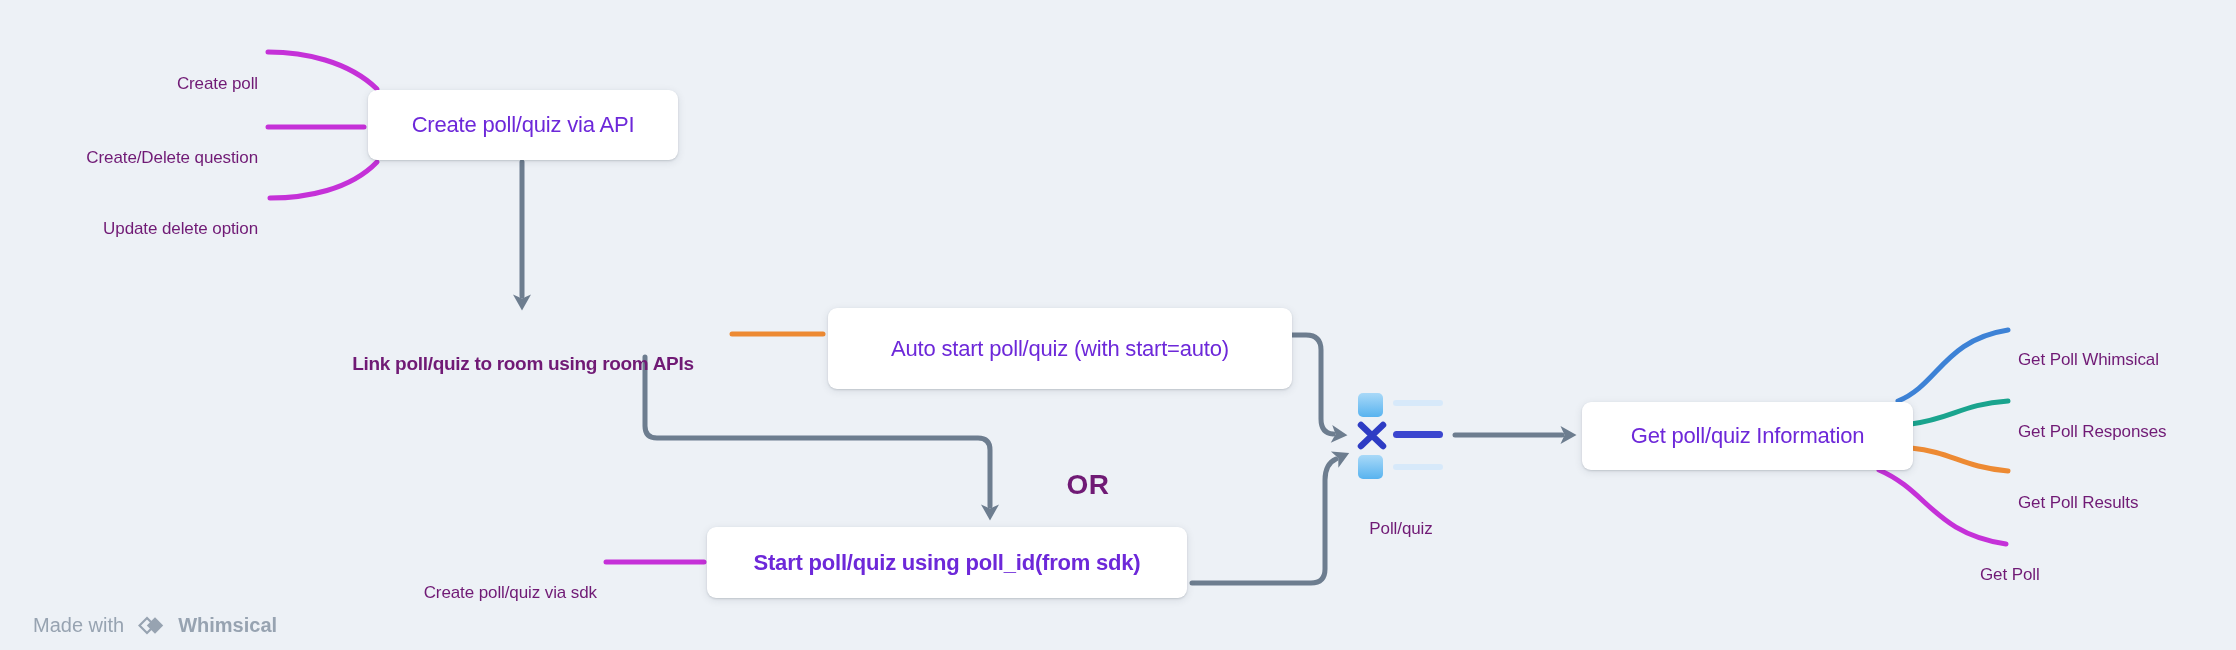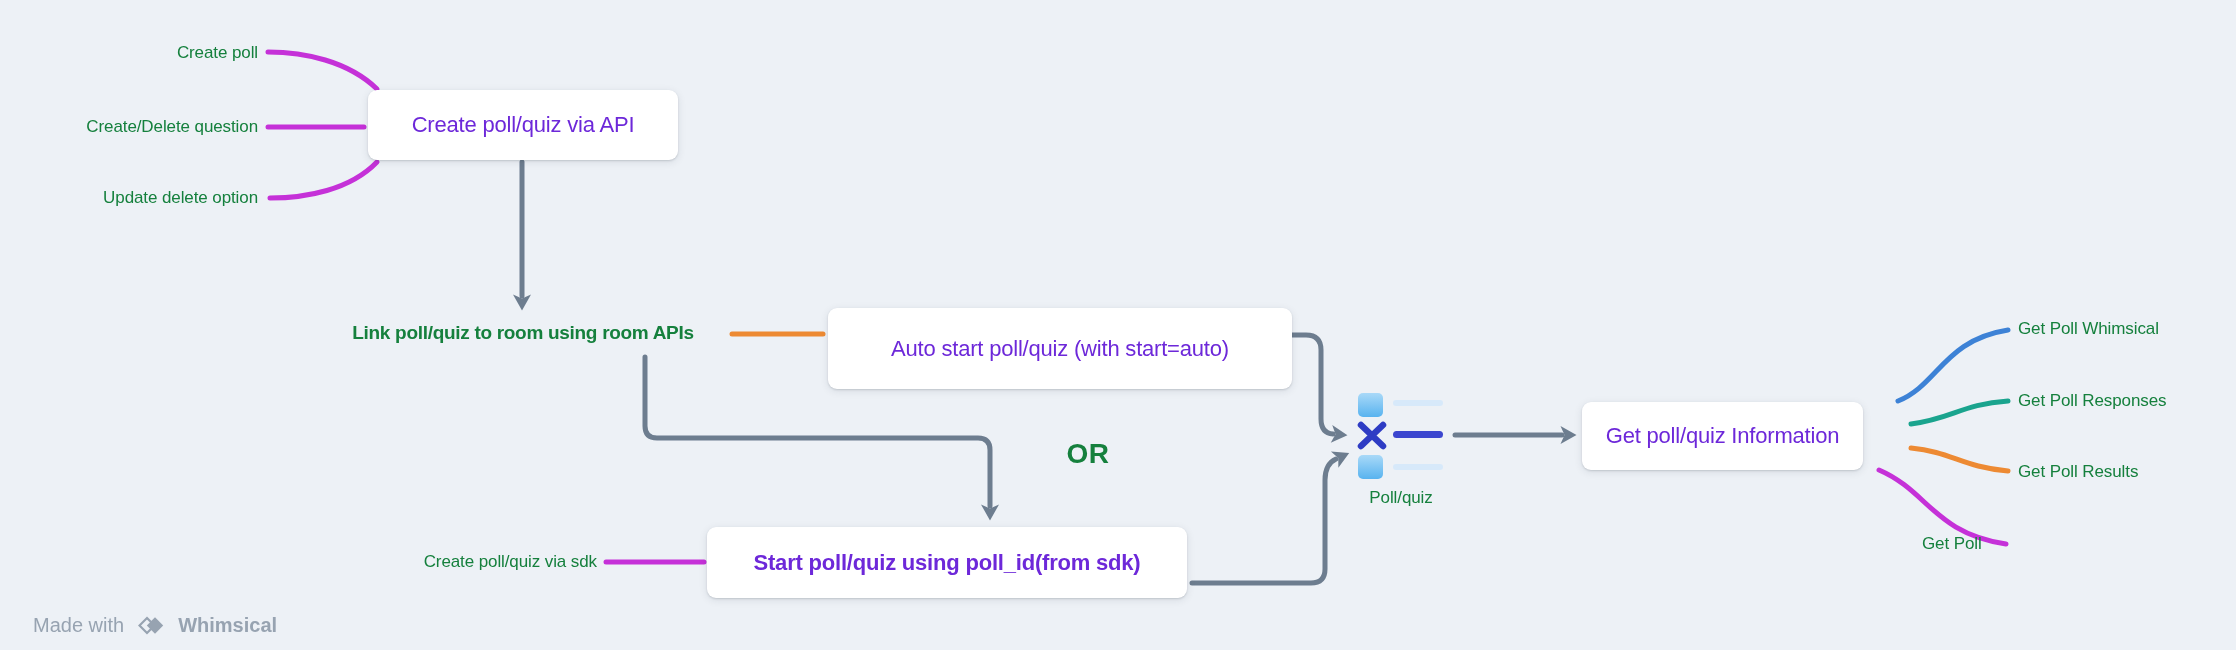--- a/index.html
+++ b/index.html
@@ -14,25 +14,26 @@
   }
   .layer {
     position: absolute;
     left: 0; top: 0;
     width: 2236px; height: 650px;
   }
   .label {
     position: absolute;
     font-size: 17px;
     font-weight: 500;
-    color: #15803d;
+    color: #701a75;
     white-space: nowrap;
     transform: translateY(-50%);
     letter-spacing: -0.1px;
     line-height: 1.15;
+    margin-top: 31px;
   }
   .center { transform: translate(-50%,-50%); }
   .bold-label {
     font-size: 19px;
     font-weight: 700;
     letter-spacing: -0.3px;
   }
   .or-label {
     font-size: 28px;
     font-weight: 700;
@@ -116,31 +117,31 @@
     </g>
   </svg>
 
   <div class="label" style="right:1978px; top:53px;">Create poll</div>
   <div class="label" style="right:1978px; top:127px;">Create/Delete question</div>
   <div class="label" style="right:1978px; top:198px;">Update delete option</div>
 
   <div class="box" style="left:368px; top:90px; width:310px; height:70px;">Create poll/quiz via API</div>
   <div class="box" style="left:828px; top:308px; width:464px; height:81px;">Auto start poll/quiz (with start=auto)</div>
   <div class="box" style="left:707px; top:527px; width:480px; height:71px;font-weight:bold;">Start poll/quiz using poll_id(from sdk)</div>
-  <div class="box" style="left:1582px; top:402px; width:281px; height:68px;">Get poll/quiz Information</div>
+  <div class="box" style="left:1582px; top:402px; width:331px; height:68px;">Get poll/quiz Information</div>
 
   <div class="label bold-label center" style="left:523px; top:333px;">Link poll/quiz to room using room APIs</div>
   <div class="label or-label center" style="left:1088px; top:454px;">OR</div>
   <div class="label" style="right:1639px; top:562px;">Create poll/quiz via sdk</div>
   <div class="label center" style="left:1401px; top:498px;">Poll/quiz</div>
 
   <div class="label" style="left:2018px; top:329px;">Get Poll Whimsical</div>
   <div class="label" style="left:2018px; top:401px;">Get Poll Responses</div>
   <div class="label" style="left:2018px; top:472px;">Get Poll Results</div>
-  <div class="label" style="left:1922px; top:544px;text-align:center;">Get Poll</div>
+  <div class="label" style="left:1980px; top:544px;text-align:center;">Get Poll</div>
 
   <div class="footer">
     <span>Made with</span>
     <svg width="26" height="22" viewBox="0 0 26 22">
       <path d="M9,3.5 L16.5,11 L9,18.5 L1.5,11 Z" fill="none" stroke="#97a3b1" stroke-width="2.2"></path>
       <path d="M17,2.8 L25.2,11 L17,19.2 L8.8,11 Z" fill="#97a3b1"></path>
     </svg>
     <span class="brand">Whimsical</span>
   </div>
 

